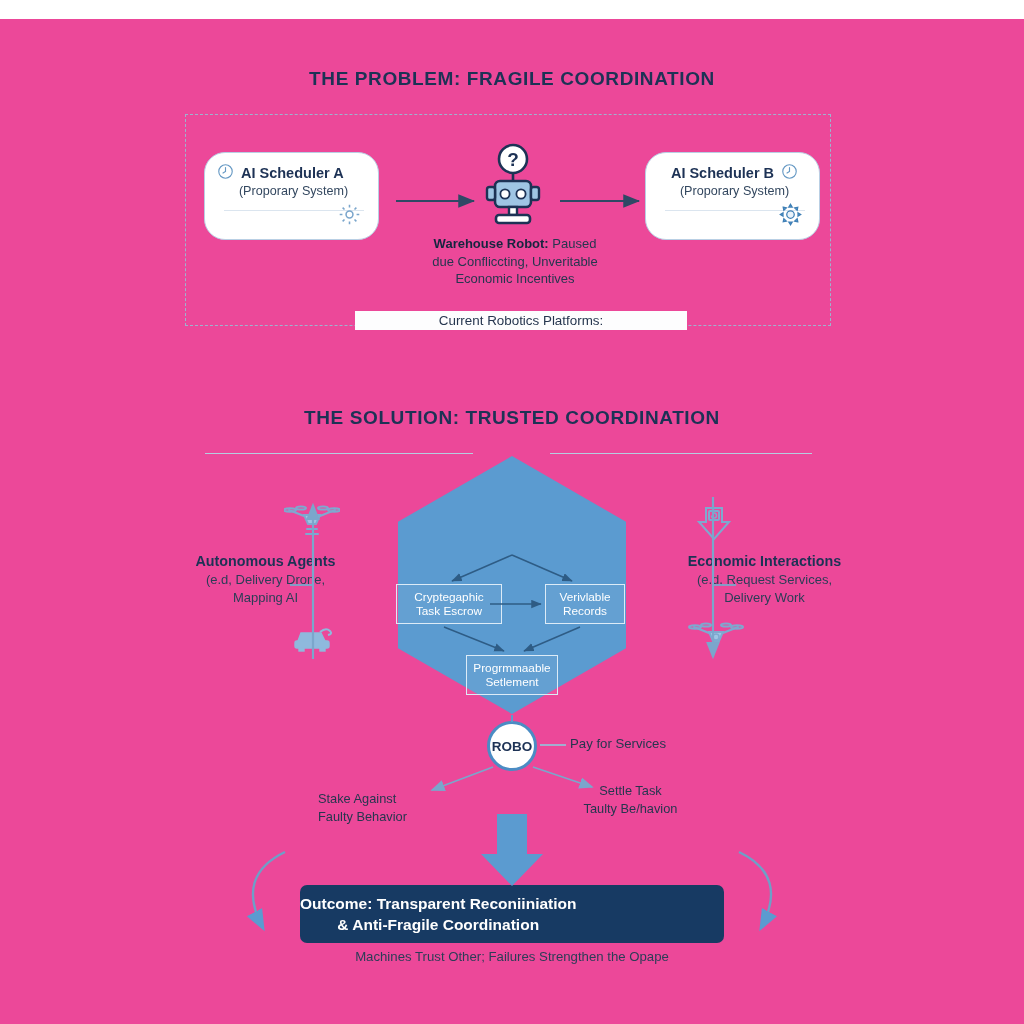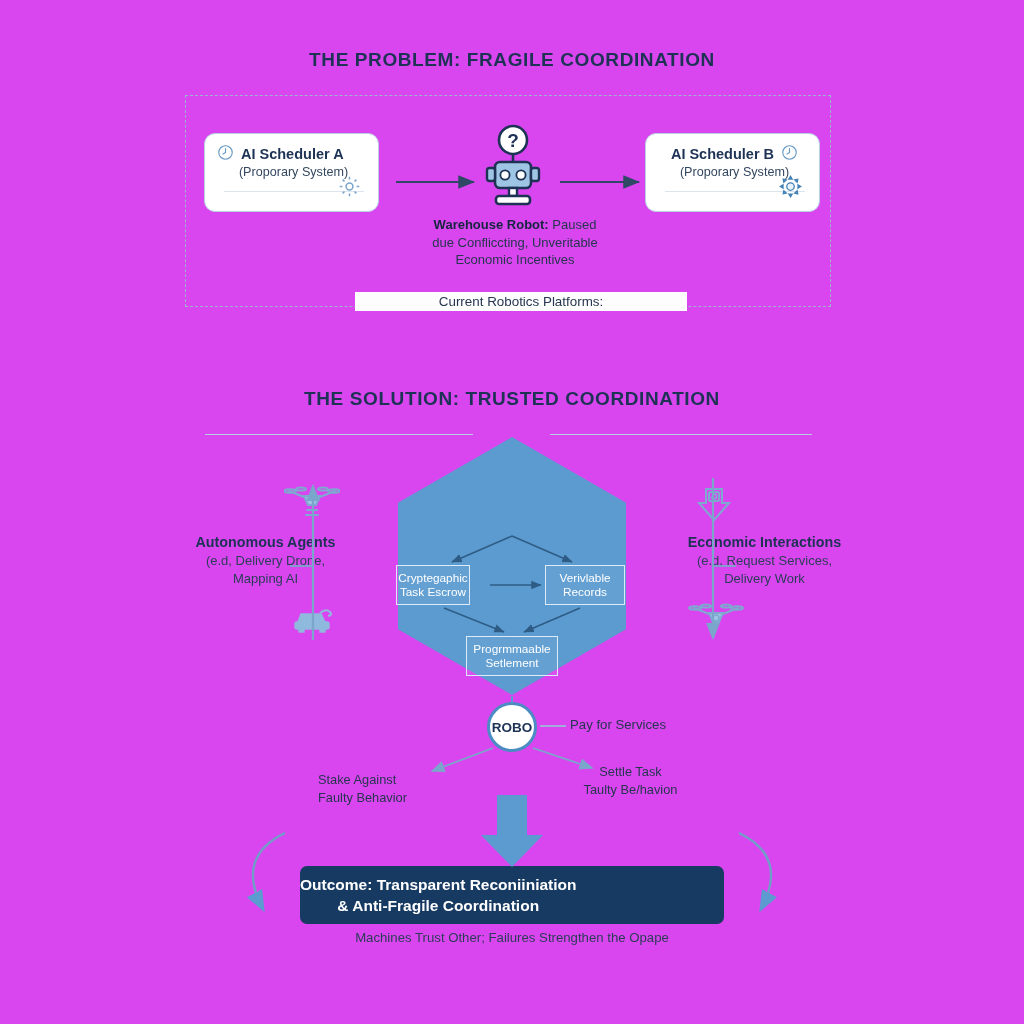--- a/index.html
+++ b/index.html
@@ -11,21 +11,22 @@
     width: 1024px;
     height: 1024px;
     position: relative;
     font-family: "Liberation Sans", sans-serif;
     color: #1d3255;
     overflow: hidden;
   }
   .canvas {
     position: absolute;
     inset: 0;
-    background: #d946ef;
+    background: #ec4899;
+    margin-top: 19px;
   }
   .abs { position: absolute; }
 
   
   .section-title {
     width: 100%;
     text-align: center;
     font-size: 19px;
     font-weight: bold;
     letter-spacing: 0.6px;
@@ -36,23 +37,23 @@
 
   
   #problem-frame {
     left: 185px; top: 95px;
     width: 646px; height: 212px;
     border: 1px dashed #9db3cf;
     box-sizing: border-box;
   }
 
   .sched-card {
-    width: 175px; height: 79px;
+    width: 175px; height: 88px;
     border: 1.4px solid #b9cfe4;
-    border-radius: 11px;
+    border-radius: 21px;
     background: #ffffff;
     box-sizing: border-box;
     padding: 10px 8px 0 12px;
   }
   #sched-a { left: 204px; top: 133px; }
   #sched-b { left: 645px; top: 133px; }
 
   .sched-head {
     display: flex;
     align-items: center;
@@ -136,21 +137,21 @@
     font-size: 11.8px;
     line-height: 14.5px;
     text-align: center;
     display: flex;
     align-items: center;
     justify-content: center;
     background: rgba(255,255,255,0.06);
     box-sizing: border-box;
     padding: 3px 4px;
   }
-  #box-escrow   { left: 396px; top: 565px; width: 74px; height: 40px; }
+  #box-escrow   { left: 396px; top: 565px; width: 106px; height: 40px; }
   #box-records  { left: 545px; top: 565px; width: 80px; height: 40px; }
   #box-settle   { left: 466px; top: 636px; width: 92px; height: 40px; }
 
   .inner-arrow { stroke: #2e5c85; stroke-width: 1.5px; fill: none; }
 
   
   .side-label { text-align: center; }
   .side-title {
     font-size: 14.3px; font-weight: bold; color: #1d3255; line-height: 19px;
   }

